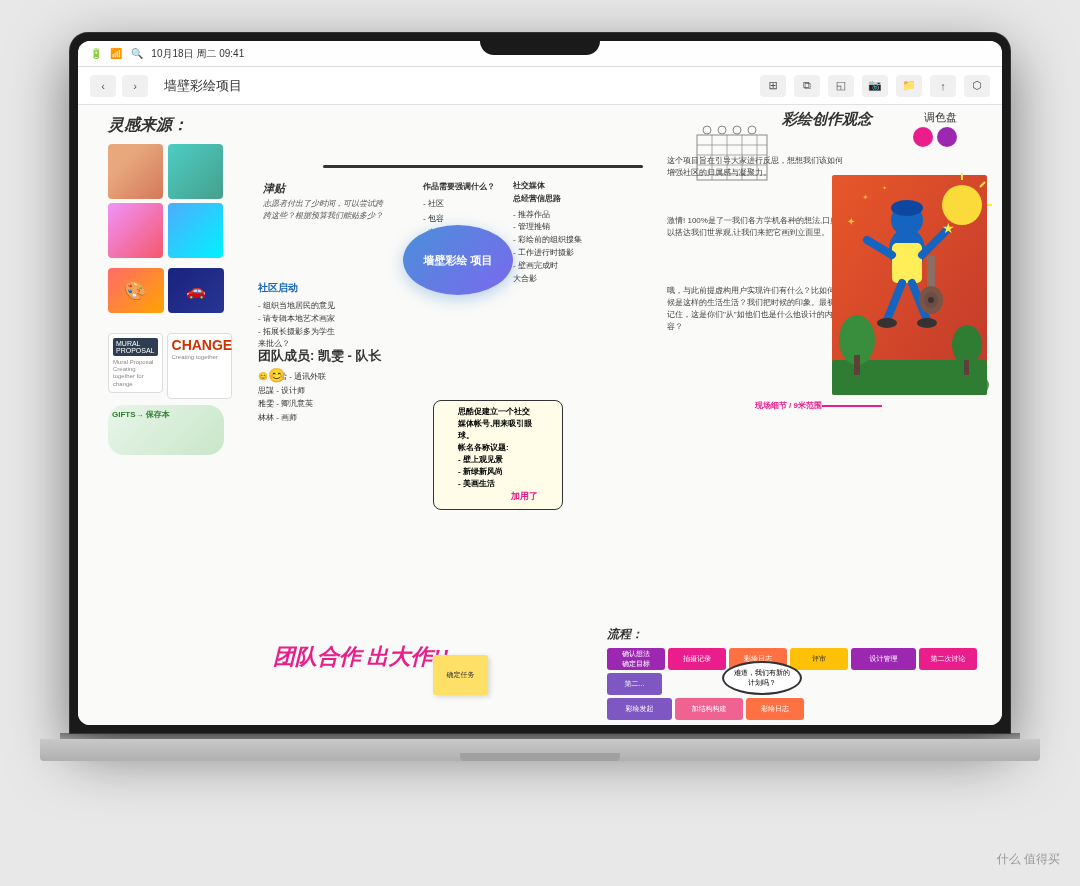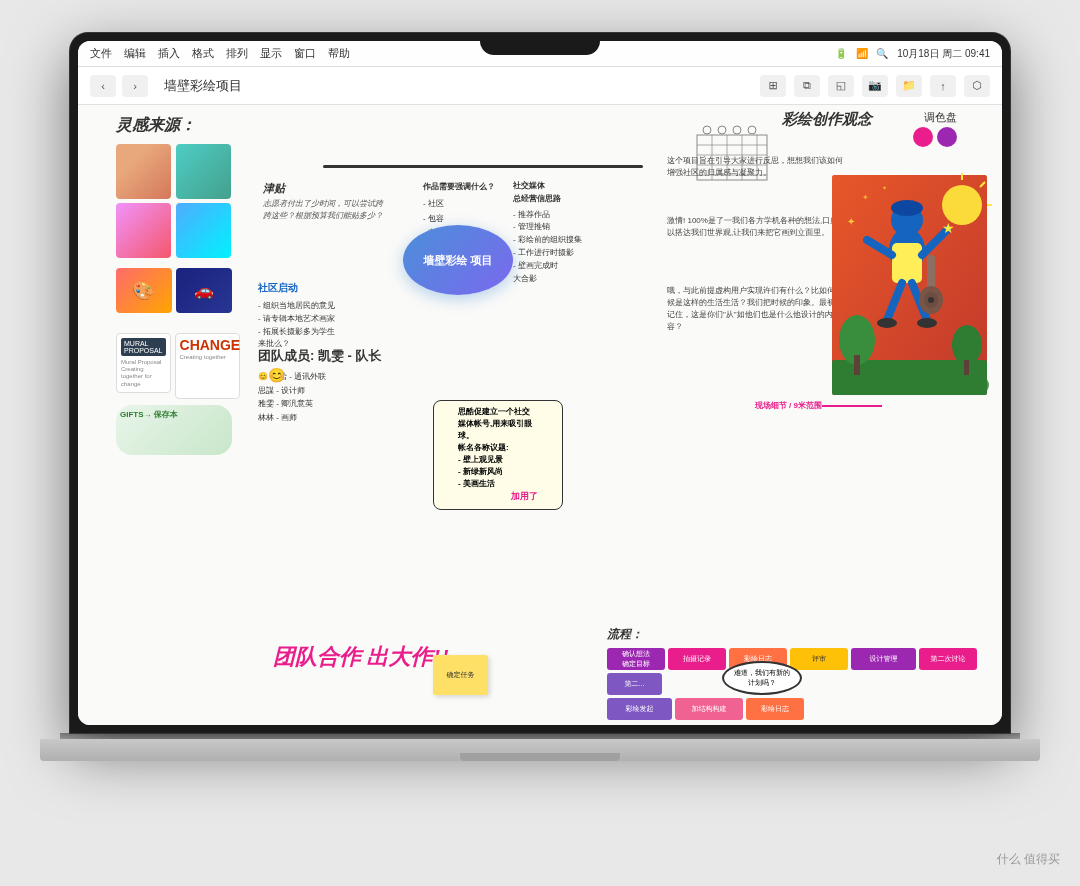--- a/index.html
+++ b/index.html
@@ -103,21 +103,21 @@
       position: absolute;
       top: 64px;
       left: 0; right: 0; bottom: 0;
       background: #fafaf8;
       overflow: hidden;
     }
 
     
     .left-panel {
       position: absolute;
-      left: 16px; top: 0; bottom: 0;
+      left: 8px; top: 0; bottom: 0;
       width: 160px;
       padding: 10px 22px;
     }
     .left-title {
       font-size: 16px;
       color: #333;
       font-weight: 600;
       margin-bottom: 8px;
       font-style: italic;
     }
@@ -327,30 +327,20 @@
 <body>
 
 <div class="laptop-outer">
 
   <div class="screen-bezel">
     <div class="notch"></div>
 
     <div class="screen">
 
       <div class="menubar">
-        <div class="menubar-left">
-          <span class="menubar-item">文件</span>
-          <span class="menubar-item">编辑</span>
-          <span class="menubar-item">插入</span>
-          <span class="menubar-item">格式</span>
-          <span class="menubar-item">排列</span>
-          <span class="menubar-item">显示</span>
-          <span class="menubar-item">窗口</span>
-          <span class="menubar-item">帮助</span>
-        </div>
         <div class="menubar-right">
           <span>🔋</span>
           <span>📶</span>
           <span>🔍</span>
           <span>10月18日 周二 09:41</span>
         </div>
       </div>
 
       <div class="toolbar">
         <div class="toolbar-nav">

